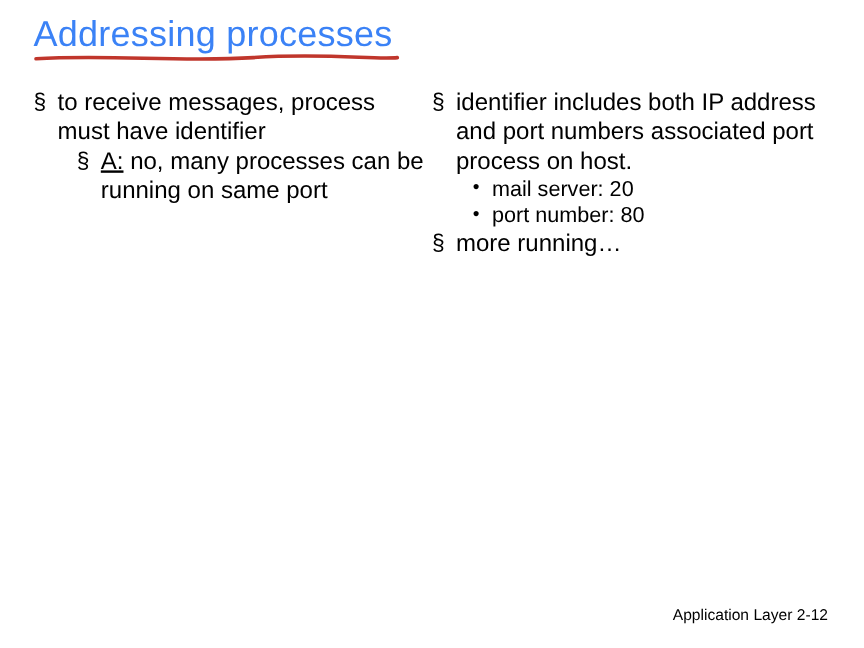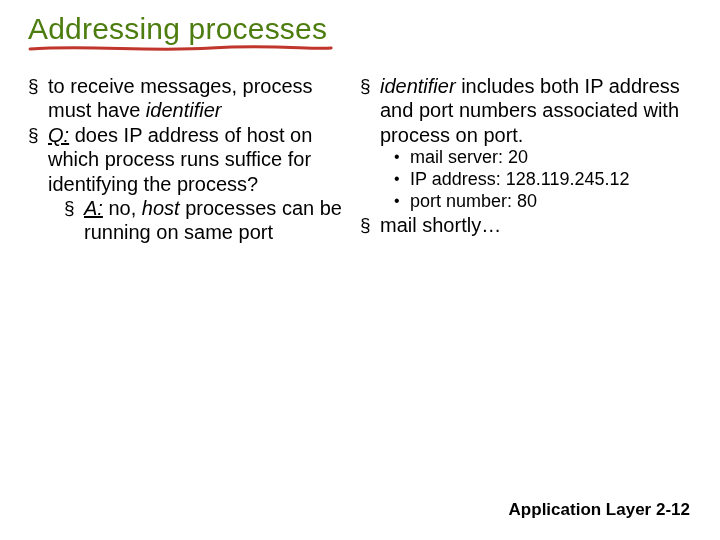--- a/index.html
+++ b/index.html
@@ -14,21 +14,21 @@
   }
   .title-wrap {
     position: relative;
     display: inline-block;
     margin-bottom: 28px;
   }
   .title {
     font-family: "Gill Sans", "Gill Sans MT", "Trebuchet MS", Verdana, sans-serif;
     font-size: 30px;
     font-weight: 400;
-    color: #4d7c0f;
+    color: #3b82f6;
     letter-spacing: 0.2px;
   }
   .underline {
     position: absolute;
     left: 0;
     bottom: -8px;
     width: 102%;
     height: 10px;
     pointer-events: none;
   }
@@ -65,75 +65,68 @@
     font-size: 18px;
     line-height: 1.22;
   }
   li.dot::before {
     content: "•";
     position: absolute;
     left: 0;
     top: 0;
     font-size: 16px;
   }
-  .ital { font-style: italic; }
+  .ital { }
   .uline { text-decoration: underline; }
   .footer {
     position: absolute;
     right: 30px;
     bottom: 20px;
     font-family: "Gill Sans", "Gill Sans MT", "Trebuchet MS", Verdana, sans-serif;
-    font-size: 17px;
+    font-size: 13px;
     color: #000;
-    font-weight: bold;
   }
 </style>
 </head>
 <body>
 
 
 
 <div class="title-wrap">
   <div class="title">Addressing processes</div>
   <svg class="underline" viewBox="0 0 300 10" preserveAspectRatio="none">
     <path d="M2 5 C 60 1, 120 8, 180 4 S 280 6, 298 4" stroke="#c0362c" stroke-width="3" fill="none" stroke-linecap="round"></path>
   </svg>
 </div>
 
 <div class="cols">
   <div class="col">
     <ul>
       <li class="bullet">
         <span>to receive messages, process must have </span><span class="ital">identifier</span>
       </li>
-      <li class="bullet">
-        <span class="ital uline">Q:</span><span> does IP address of host on which process runs suffice for identifying the process?</span>
-      </li>
       <li class="bullet sub">
-        <span class="ital uline">A:</span><span> no, </span><span class="ital">host</span><span> processes can be running on same port</span>
+        <span class="ital uline">A:</span><span> no, </span><span class="ital">many</span><span> processes can be running on same port</span>
       </li>
     </ul>
   </div>
 
   <div class="col">
     <ul>
       <li class="bullet">
-        <span class="ital">identifier</span><span> includes both IP address and port numbers associated with process on port.</span>
+        <span class="ital">identifier</span><span> includes both IP address and port numbers associated port process on host.</span>
       </li>
       <li class="dot">
         <span>mail server: 20</span>
       </li>
       <li class="dot">
-        <span>IP address: 128.119.245.12</span>
-      </li>
-      <li class="dot">
         <span>port number: 80</span>
       </li>
       <li class="bullet">
-        <span>mail shortly…</span>
+        <span>more running…</span>
       </li>
     </ul>
   </div>
 </div>
 
 <div class="footer">
   <span>Application Layer</span>
   <span>2-12</span>
 </div>
 

